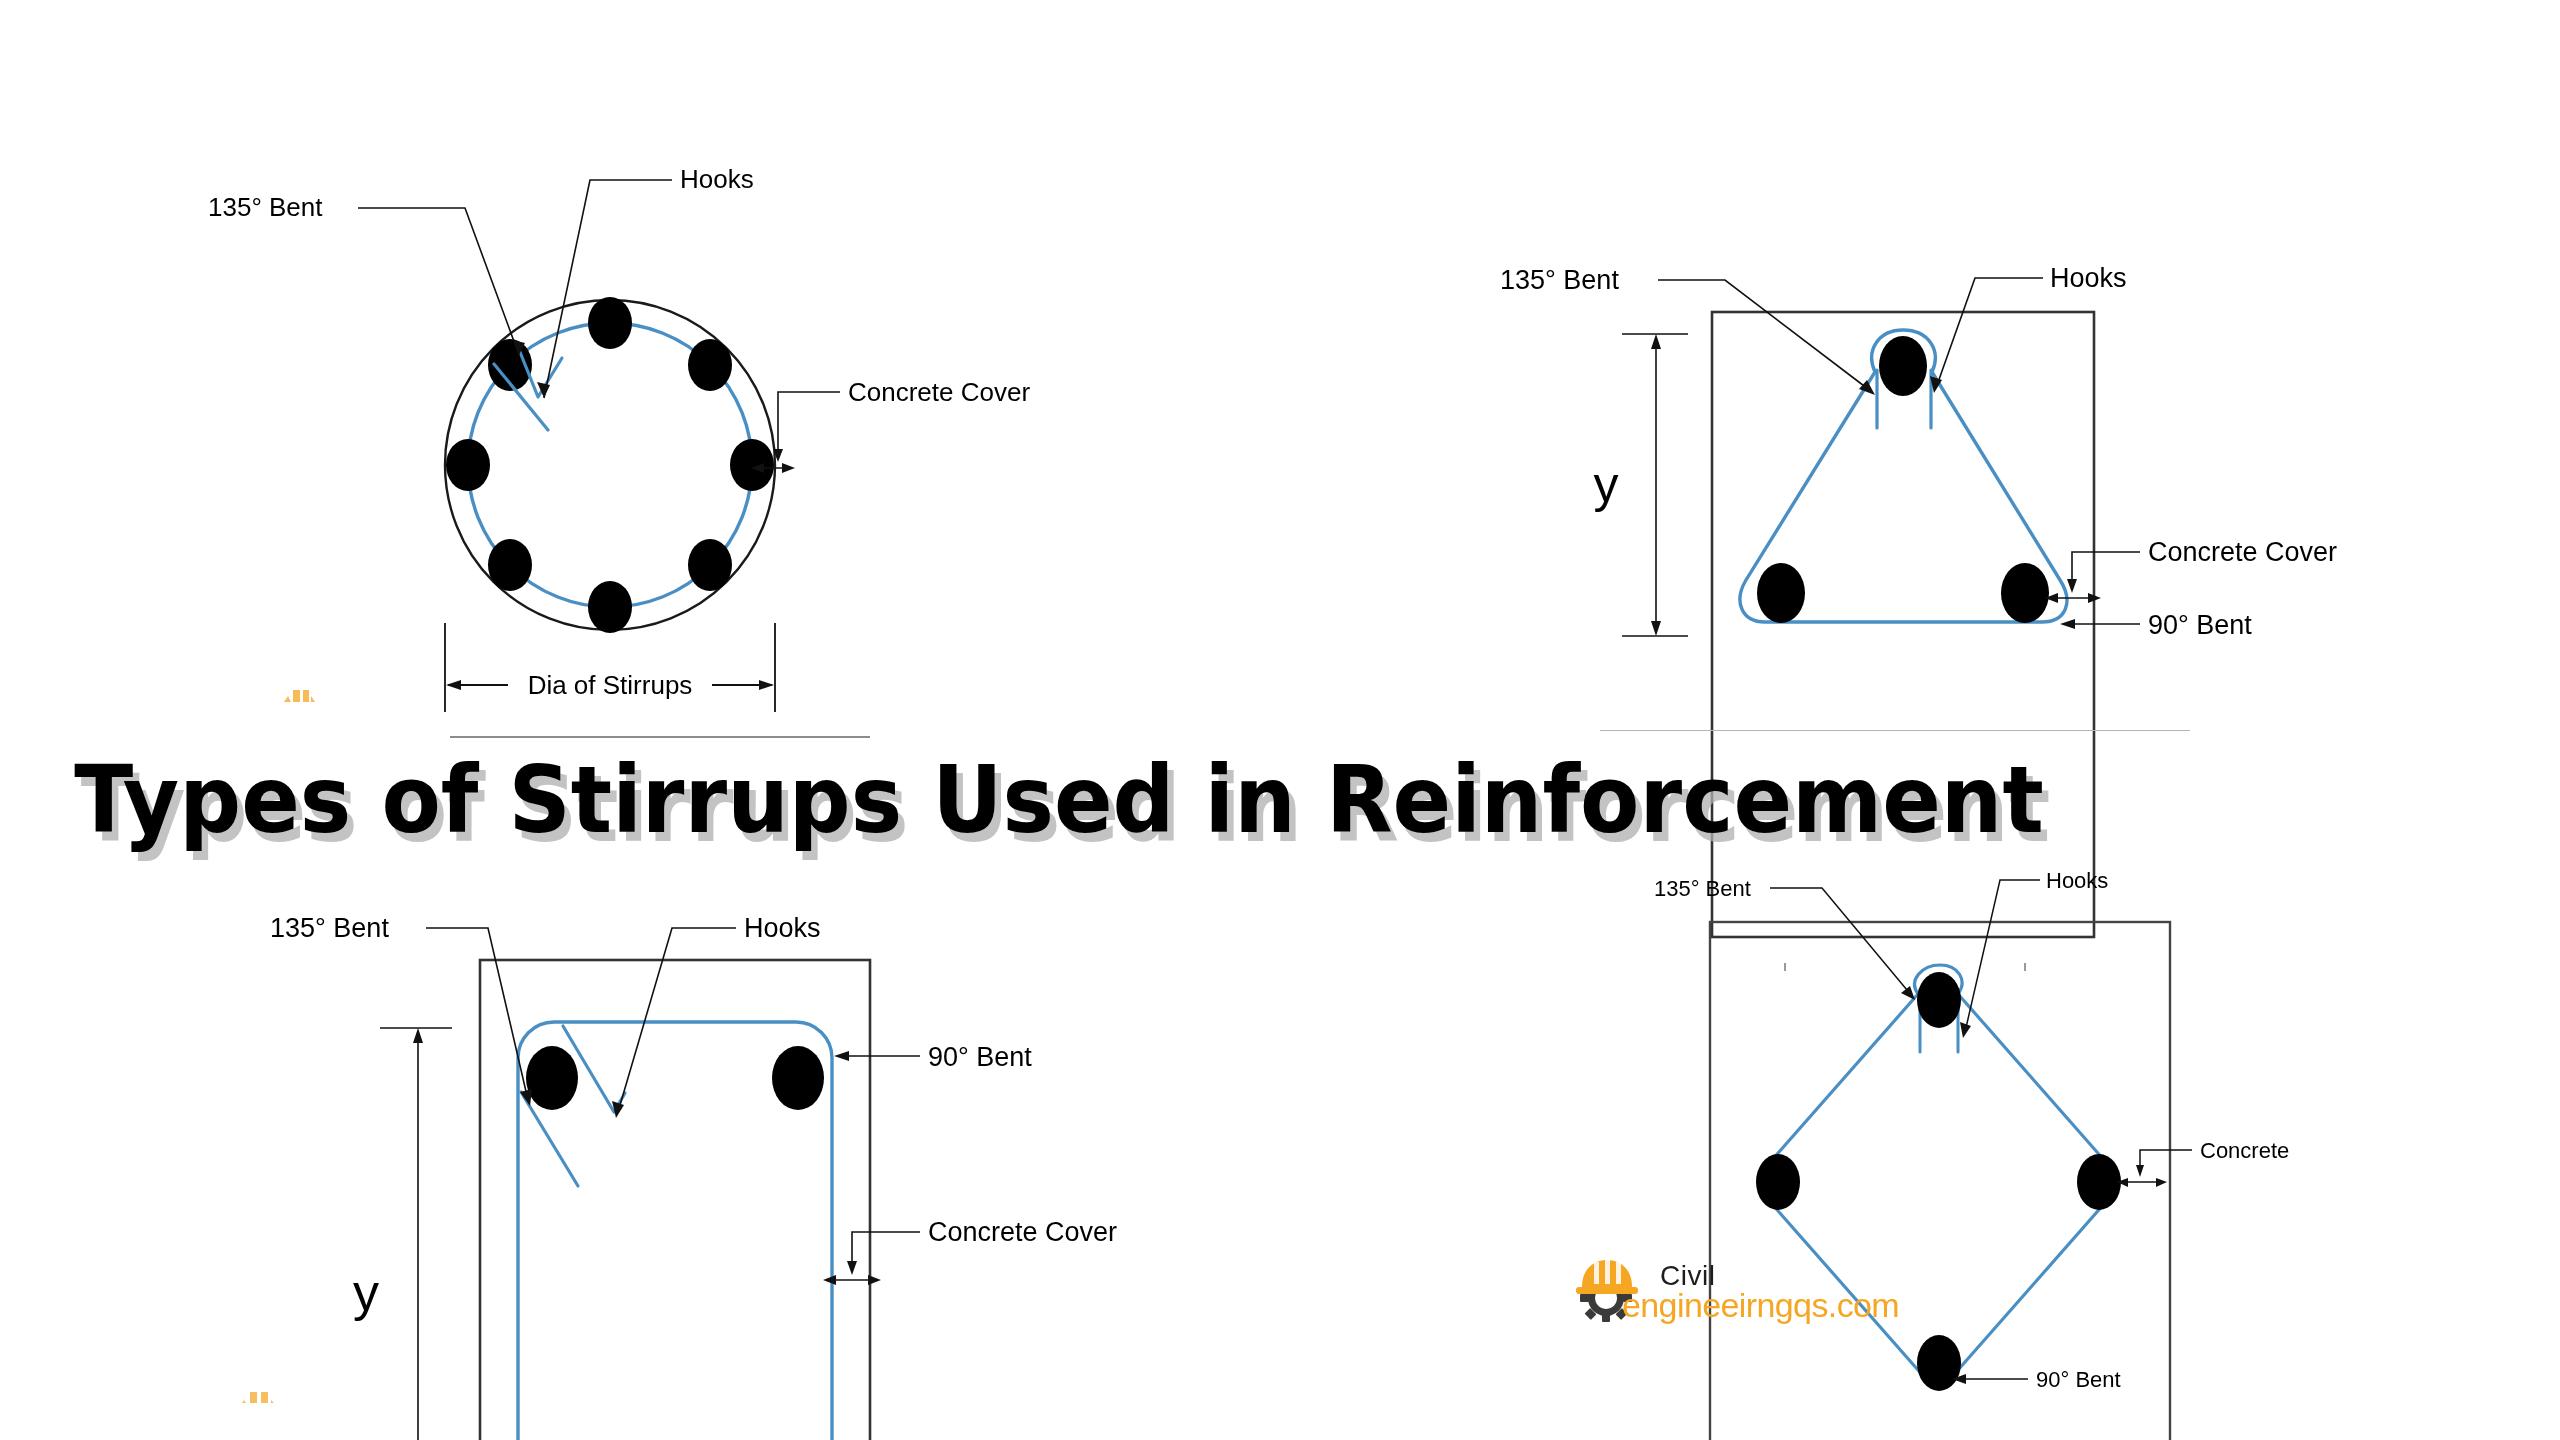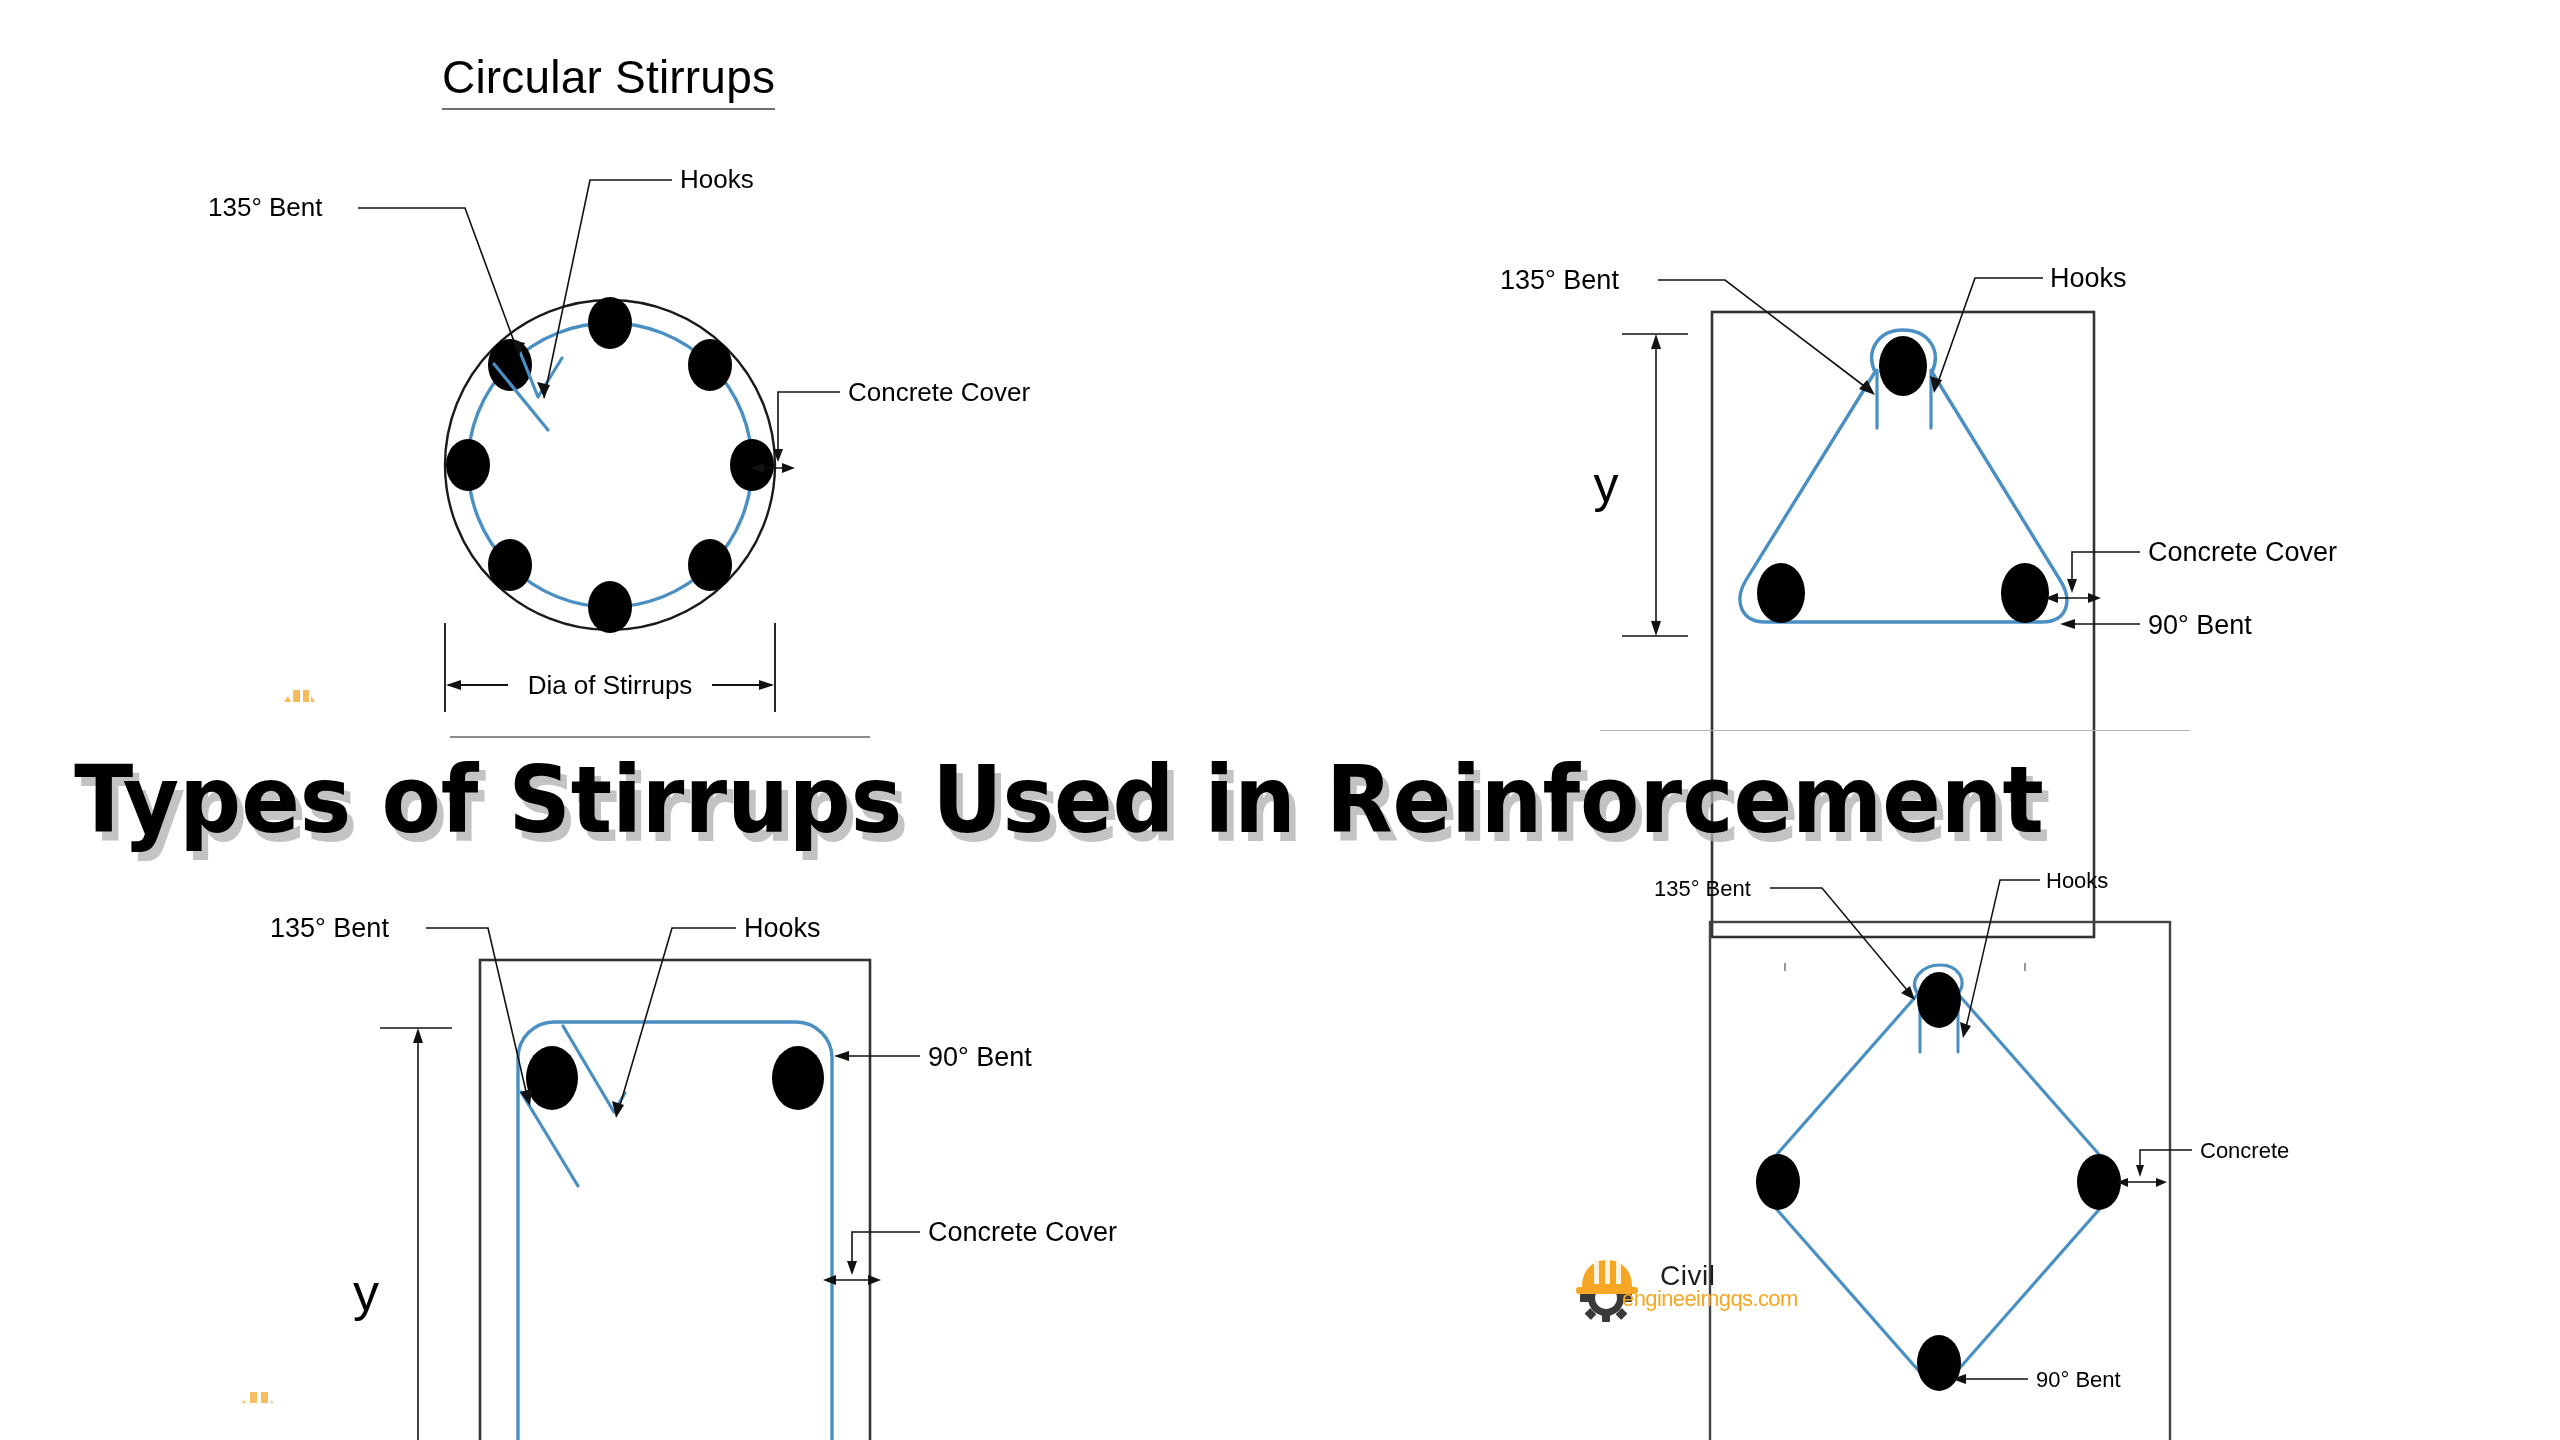--- a/index.html
+++ b/index.html
@@ -40,33 +40,32 @@
   svg{display:block;overflow:visible;}
   .lbl{font-family:"Liberation Sans", sans-serif;fill:#000;}
 
   
   .logo{position:absolute;left:1576px;top:1256px;width:300px;height:86px;}
   .logo-civil{
     position:absolute;left:60px;top:4px;font-size:28px;color:#1d1d1b;
     font-family:"Liberation Sans", sans-serif;letter-spacing:.5px;margin-left:24px;
   }
   .logo-dom{
-    position:absolute;left:46px;top:30px;font-size:22px;color:#F5A623;
+    position:absolute;left:46px;top:30px;font-size:34px;color:#F5A623;
     font-family:"Liberation Sans", sans-serif;letter-spacing:-.6px;
   }
 
   .wm{position:absolute;opacity:.85;}
 </style>
 </head>
 <body>
 
 <div class="stage">
 
   <div class="sec-title" style="left:442px;top:50px;">
-    <span>Circular  Stirrups</span>
     <span class="u"></span>
   </div>
 
   <svg style="position:absolute;left:280px;top:230px;" width="800" height="500" viewBox="0 0 800 500">
 
     <circle cx="330" cy="235" r="165" fill="none" stroke="#1a1a1a" stroke-width="2.4"></circle>
 
     <circle cx="330" cy="235" r="142" fill="none" stroke="#4A8FC4" stroke-width="3.4"></circle>
 
     <g fill="#000">

